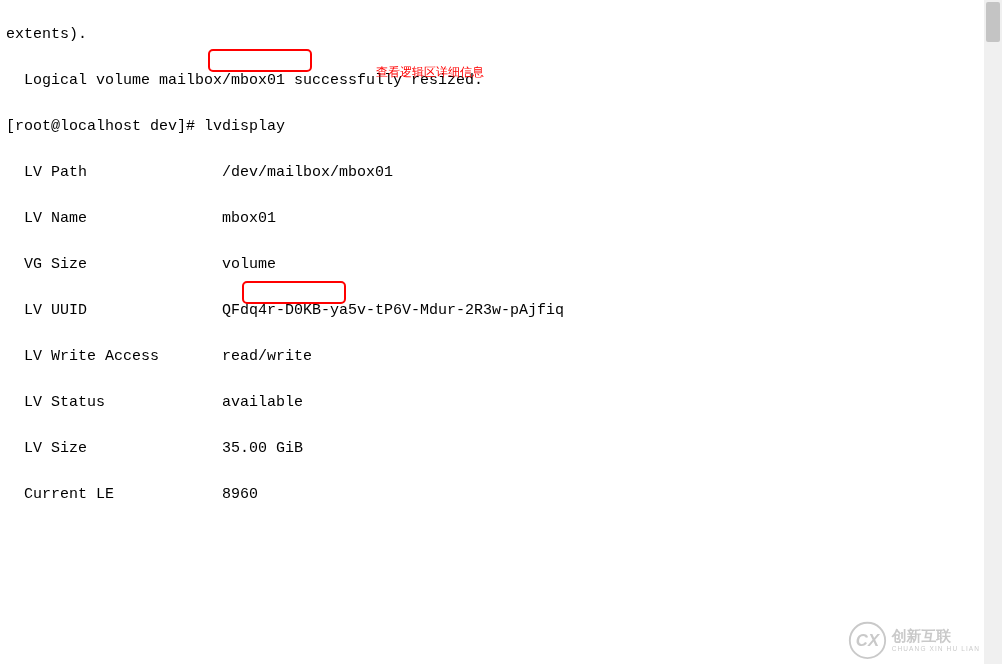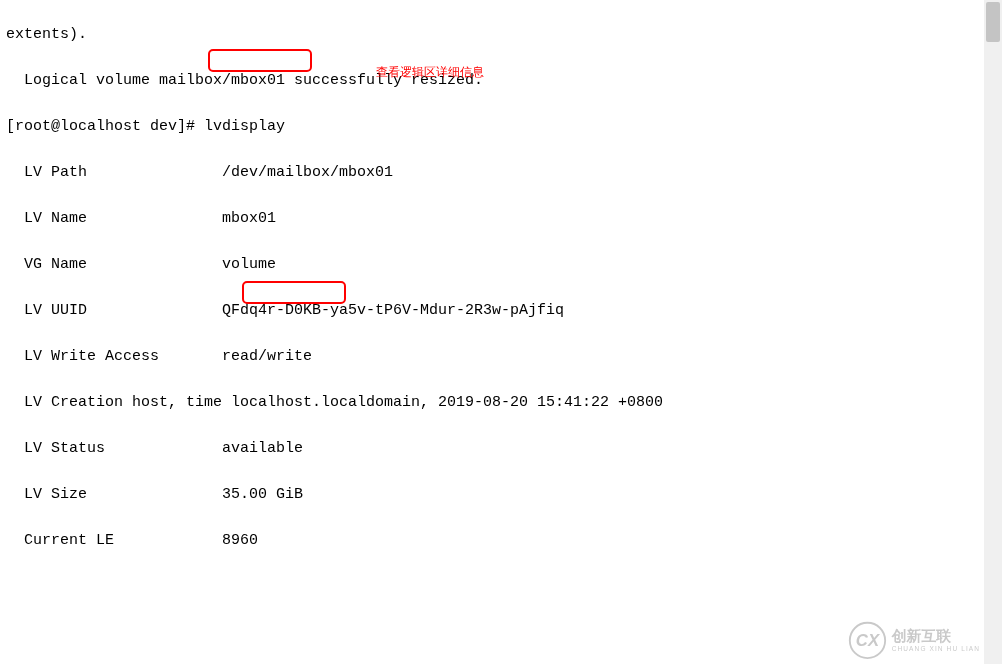--- a/index.html
+++ b/index.html
@@ -97,24 +97,23 @@
   </style>
 </head>
 <body>
 
 <div class="terminal">
 <span class="line">extents).</span>
 <span class="line">  Logical volume mailbox/mbox01 successfully resized.</span>
 <span class="line">[root@localhost dev]# lvdisplay</span>
 <span class="line"><span>  LV Path               </span><span>/dev/mailbox/mbox01</span></span>
 <span class="line"><span>  LV Name               </span><span>mbox01</span></span>
-<span class="line"><span>  VG Name               </span><span>volume</span></span>
+<span class="line"><span>  VG Size               </span><span>volume</span></span>
 <span class="line"><span>  LV UUID               </span><span>QFdq4r-D0KB-ya5v-tP6V-Mdur-2R3w-pAjfiq</span></span>
 <span class="line"><span>  LV Write Access       </span><span>read/write</span></span>
-<span class="line"><span>  LV Creation host, time </span><span>localhost.localdomain, 2019-08-20 15:41:22 +0800</span></span>
 <span class="line"><span>  LV Status             </span><span>available</span></span>
 <span class="line"><span>  LV Size               </span><span>35.00 GiB</span></span>
 <span class="line"><span>  Current LE            </span><span>8960</span></span>
 
 
 
 
 
 
 

